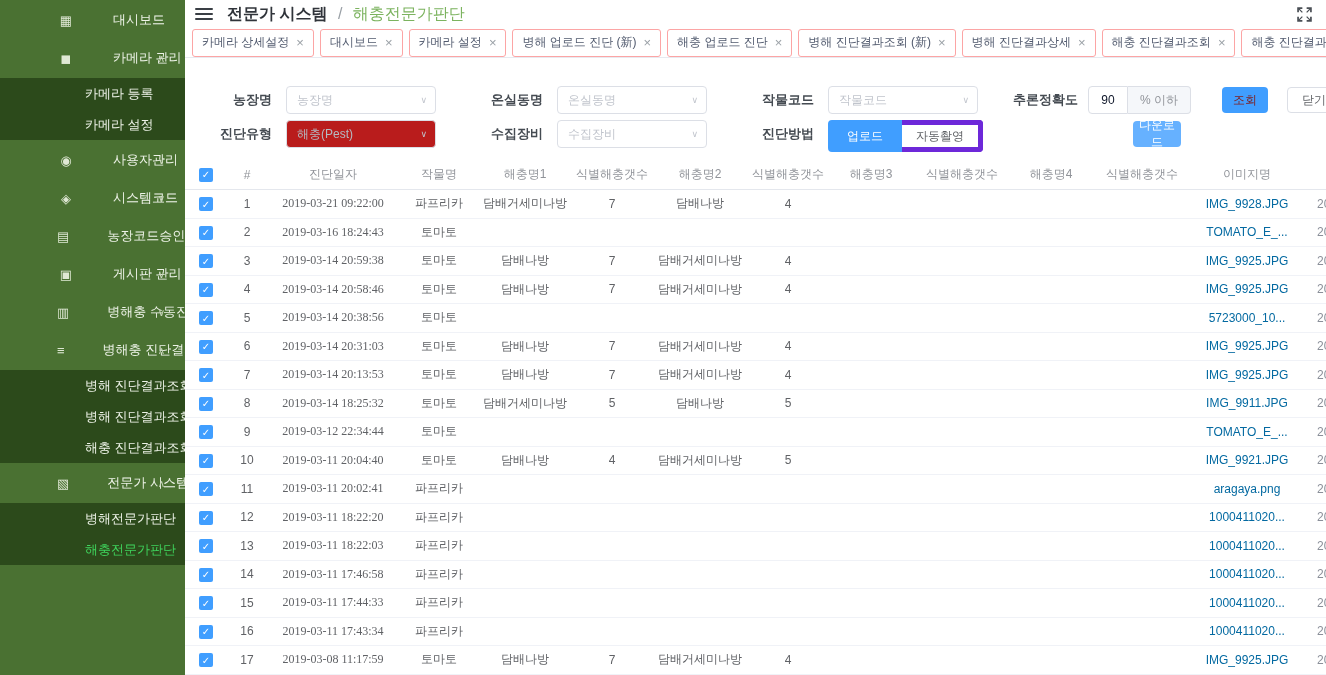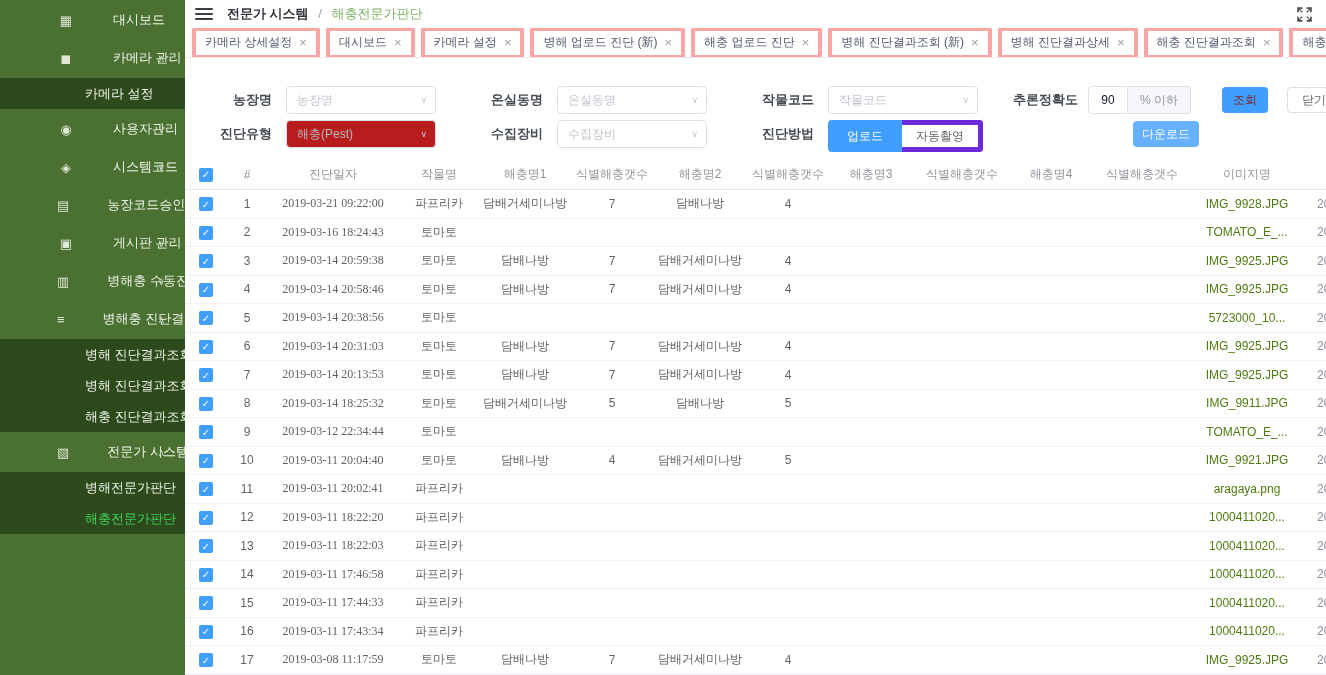--- a/index.html
+++ b/index.html
@@ -18,33 +18,33 @@
   .s-arrow { position:absolute; right:20px; font-size:10px; color:#c9d6bc; }
   .s-item.active .s-label { color:#3fd35c; }
 
   
   .main { width:1141px; height:675px; overflow:hidden; position:relative; background:#fff; }
 
   .topbar { height:28px; display:flex; align-items:center; padding:0 14px 0 8px; background:#fff; }
   .hamburger { width:18px; height:12px; display:flex; flex-direction:column;
     justify-content:space-between; margin:0 14px 0 2px; cursor:pointer; }
   .hamburger i { display:block; height:2px; background:#3a3f45; border-radius:1px; }
-  .crumb { font-size:13px; }
+  .crumb { font-size:16px; }
   .crumb .root { color:#30343a; font-weight:bold; }
   .crumb .sep { color:#9aa0a6; margin:0 6px; }
   .crumb .cur { color:#7cb35f; }
   .topbar-right { margin-left:auto; display:flex; align-items:center; }
   .fs-icon { width:15px; height:15px; cursor:pointer; }
   .fs-icon svg { display:block; }
 
   
   .tabbar { height:30px; display:flex; align-items:center; padding:0 0 0 7px;
     border-bottom:1px solid #e7eaf0; background:#fff; white-space:nowrap; overflow:hidden; }
   .tab { display:inline-flex; align-items:center; height:28px; padding:12px 9px;
-    border:4px solid #fca5a5; border-radius:3px; margin-right:6px; background:#fff;
+    border:1px solid #fca5a5; border-radius:3px; margin-right:6px; background:#fff;
     font-size:12px; color:#515a6e; cursor:pointer; flex:none; }
   .tab-close { margin-left:7px; font-size:13px; color:#9aa0a6; cursor:pointer; line-height:1; }
 
   
   .filters { position:relative; padding-top:28px; height:102px; background:#fff; }
   .f-row { position:relative; display:flex; align-items:center; height:28px; margin-bottom:6px; padding-left:25px; }
   .f-label { width:62px; text-align:right; font-size:13px; font-weight:bold; color:#454b52; margin-right:14px; flex:none; }
   .f-label.g2, .f-label.g3 { width:52px; margin-left:55px; }
   .sel { position:relative; width:150px; height:28px; border:1px solid #dcdfe6; border-radius:4px;
     background:#fff; display:flex; align-items:center; padding:0 22px 0 10px; cursor:pointer; flex:none; }
@@ -65,21 +65,21 @@
   .btn-primary { background:#409eff; color:#7f1d1d; }
   .btn-plain { background:#fff; border-color:#dcdfe6; color:#606266; }
   .btn-search { position:absolute; right:58px; top:1px; width:46px; }
   .btn-close { position:absolute; right:-31px; top:1px; width:70px; justify-content:flex-start; padding-left:14px; }
   .toggle { display:flex; height:28px; flex:none; }
   .toggle .t-btn { height:32px; padding:0 14px; display:flex; align-items:center; font-size:12px;
     border:5px solid #6d28d9; background:#fff; color:#606266; cursor:pointer; }
   .toggle .t-btn:first-child { border-radius:4px 0 0 4px; }
   .toggle .t-btn:last-child { border-radius:0 4px 4px 0; border-left:none; }
   .toggle .t-btn.selected { background:#409eff; border-color:#409eff; color:#fff; }
-  .btn-download { margin-left:150px; width:66px; background:#66b1ff; color:#fff; height:26px; }
+  .btn-download { margin-left:150px; width:48px; background:#66b1ff; color:#fff; height:26px; }
 
   
   .grid { width:1210px; }
   .thead, .trow { display:flex; align-items:center; }
   .thead { height:30px; border-bottom:1px solid #e4e7ed; }
   .trow { height:28.5px; border-bottom:1px solid #f0f2f7; }
   .c { font-size:12px; color:#606266; text-align:center; overflow:hidden;
     white-space:nowrap; text-overflow:ellipsis; flex:none; }
   .thead .c { color:#909399; }
   .ck { width:44px; padding-left:14px; text-align:left; }
@@ -87,21 +87,21 @@
   .c-date { width:136px;font-family:Liberation Serif, serif; }
   .c-crop { width:76px; }
   .c-p1 { width:96px; }
   .c-n1 { width:78px; }
   .c-p2 { width:98px; }
   .c-n2 { width:78px; }
   .c-p3 { width:88px; }
   .c-n3 { width:94px; }
   .c-p4 { width:84px; }
   .c-n4 { width:98px; }
-  .c-img { width:112px; color:#4d7c0f; }
+  .c-img { width:112px; color:#0369a1; }
   .c-reg { width:90px; text-align:left; padding-left:14px; color:#8a8f99; }
   .checkbox { display:inline-flex; width:14px; height:14px; border-radius:2px; background:#409eff;
     color:#fff; font-size:10px; align-items:center; justify-content:center; cursor:pointer; }
 </style>
 </head>
 <body>
 
 <div class="app">
 
   <div class="sidebar">
@@ -111,20 +111,25 @@
         <span class="s-label">대시보드</span>
         <span class="s-arrow"></span>
       </div>
 
       <div class="s-item item">
         <span class="s-icon">◼</span>
         <span class="s-label">카메라 관리</span>
         <span class="s-arrow">∧</span>
       </div>
 
+      <div class="s-item sub">
+
+        <span class="s-label">카메라 등록</span>
+        <span class="s-arrow"></span>
+      </div>
 
       <div class="s-item sub">
 
         <span class="s-label">카메라 설정</span>
         <span class="s-arrow"></span>
       </div>
 
       <div class="s-item item">
         <span class="s-icon">◉</span>
         <span class="s-label">사용자관리</span>

